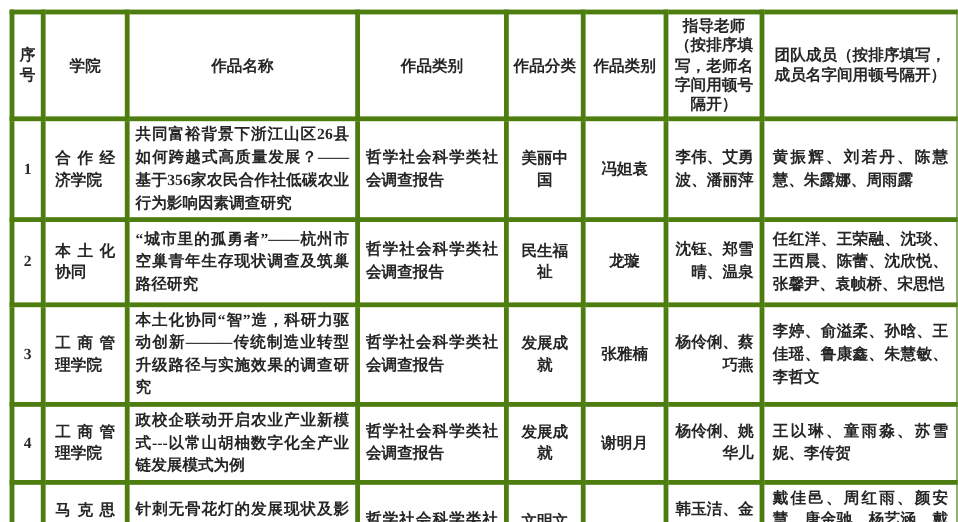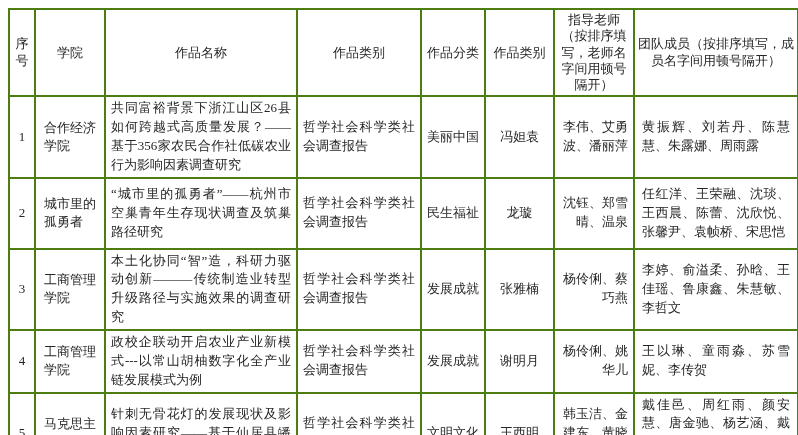--- a/index.html
+++ b/index.html
@@ -8,23 +8,23 @@
     font-family:"Liberation Serif","DejaVu Serif",serif;
     color:#262626;
   }
   table{
     border-collapse:collapse;
     table-layout:fixed;
     margin:8px 0 0 8px;
     width:789px;
   }
   th,td{
-    border:2px solid #4d7c0f;
+    border:4px solid #4d7c0f;
     font-size:13px;
-    font-weight:normal;
+    font-weight:bold;
     vertical-align:middle;
     padding:2px 5px;
     overflow:hidden;
     word-break:break-all;
   }
   th{
     text-align:center;
     line-height:1.25;
     padding:2px 3px;
   }
@@ -75,21 +75,21 @@
       <td class="c-college">合作经济学院</td>
       <td class="c-title">共同富裕背景下浙江山区26县如何跨越式高质量发展？——基于356家农民合作社低碳农业行为影响因素调查研究</td>
       <td class="c-category">哲学社会科学类社会调查报告</td>
       <td class="c-class">美丽中国</td>
       <td class="c-leader">冯妲袁</td>
       <td class="c-advisors">李伟、艾勇波、潘丽萍</td>
       <td class="c-members">黄振辉、刘若丹、陈慧慧、朱露娜、周雨露</td>
     </tr>
     <tr class="r-2">
       <td class="c-seq">2</td>
-      <td class="c-college">城市里的孤勇者</td>
+      <td class="c-college">本土化协同</td>
       <td class="c-title">“城市里的孤勇者”——杭州市空巢青年生存现状调查及筑巢路径研究</td>
       <td class="c-category">哲学社会科学类社会调查报告</td>
       <td class="c-class">民生福祉</td>
       <td class="c-leader">龙璇</td>
       <td class="c-advisors">沈钰、郑雪晴、温泉</td>
       <td class="c-members">任红洋、王荣融、沈琰、王西晨、陈蕾、沈欣悦、张馨尹、袁帧桥、宋思恺</td>
     </tr>
     <tr class="r-3">
       <td class="c-seq">3</td>
       <td class="c-college">工商管理学院</td>

